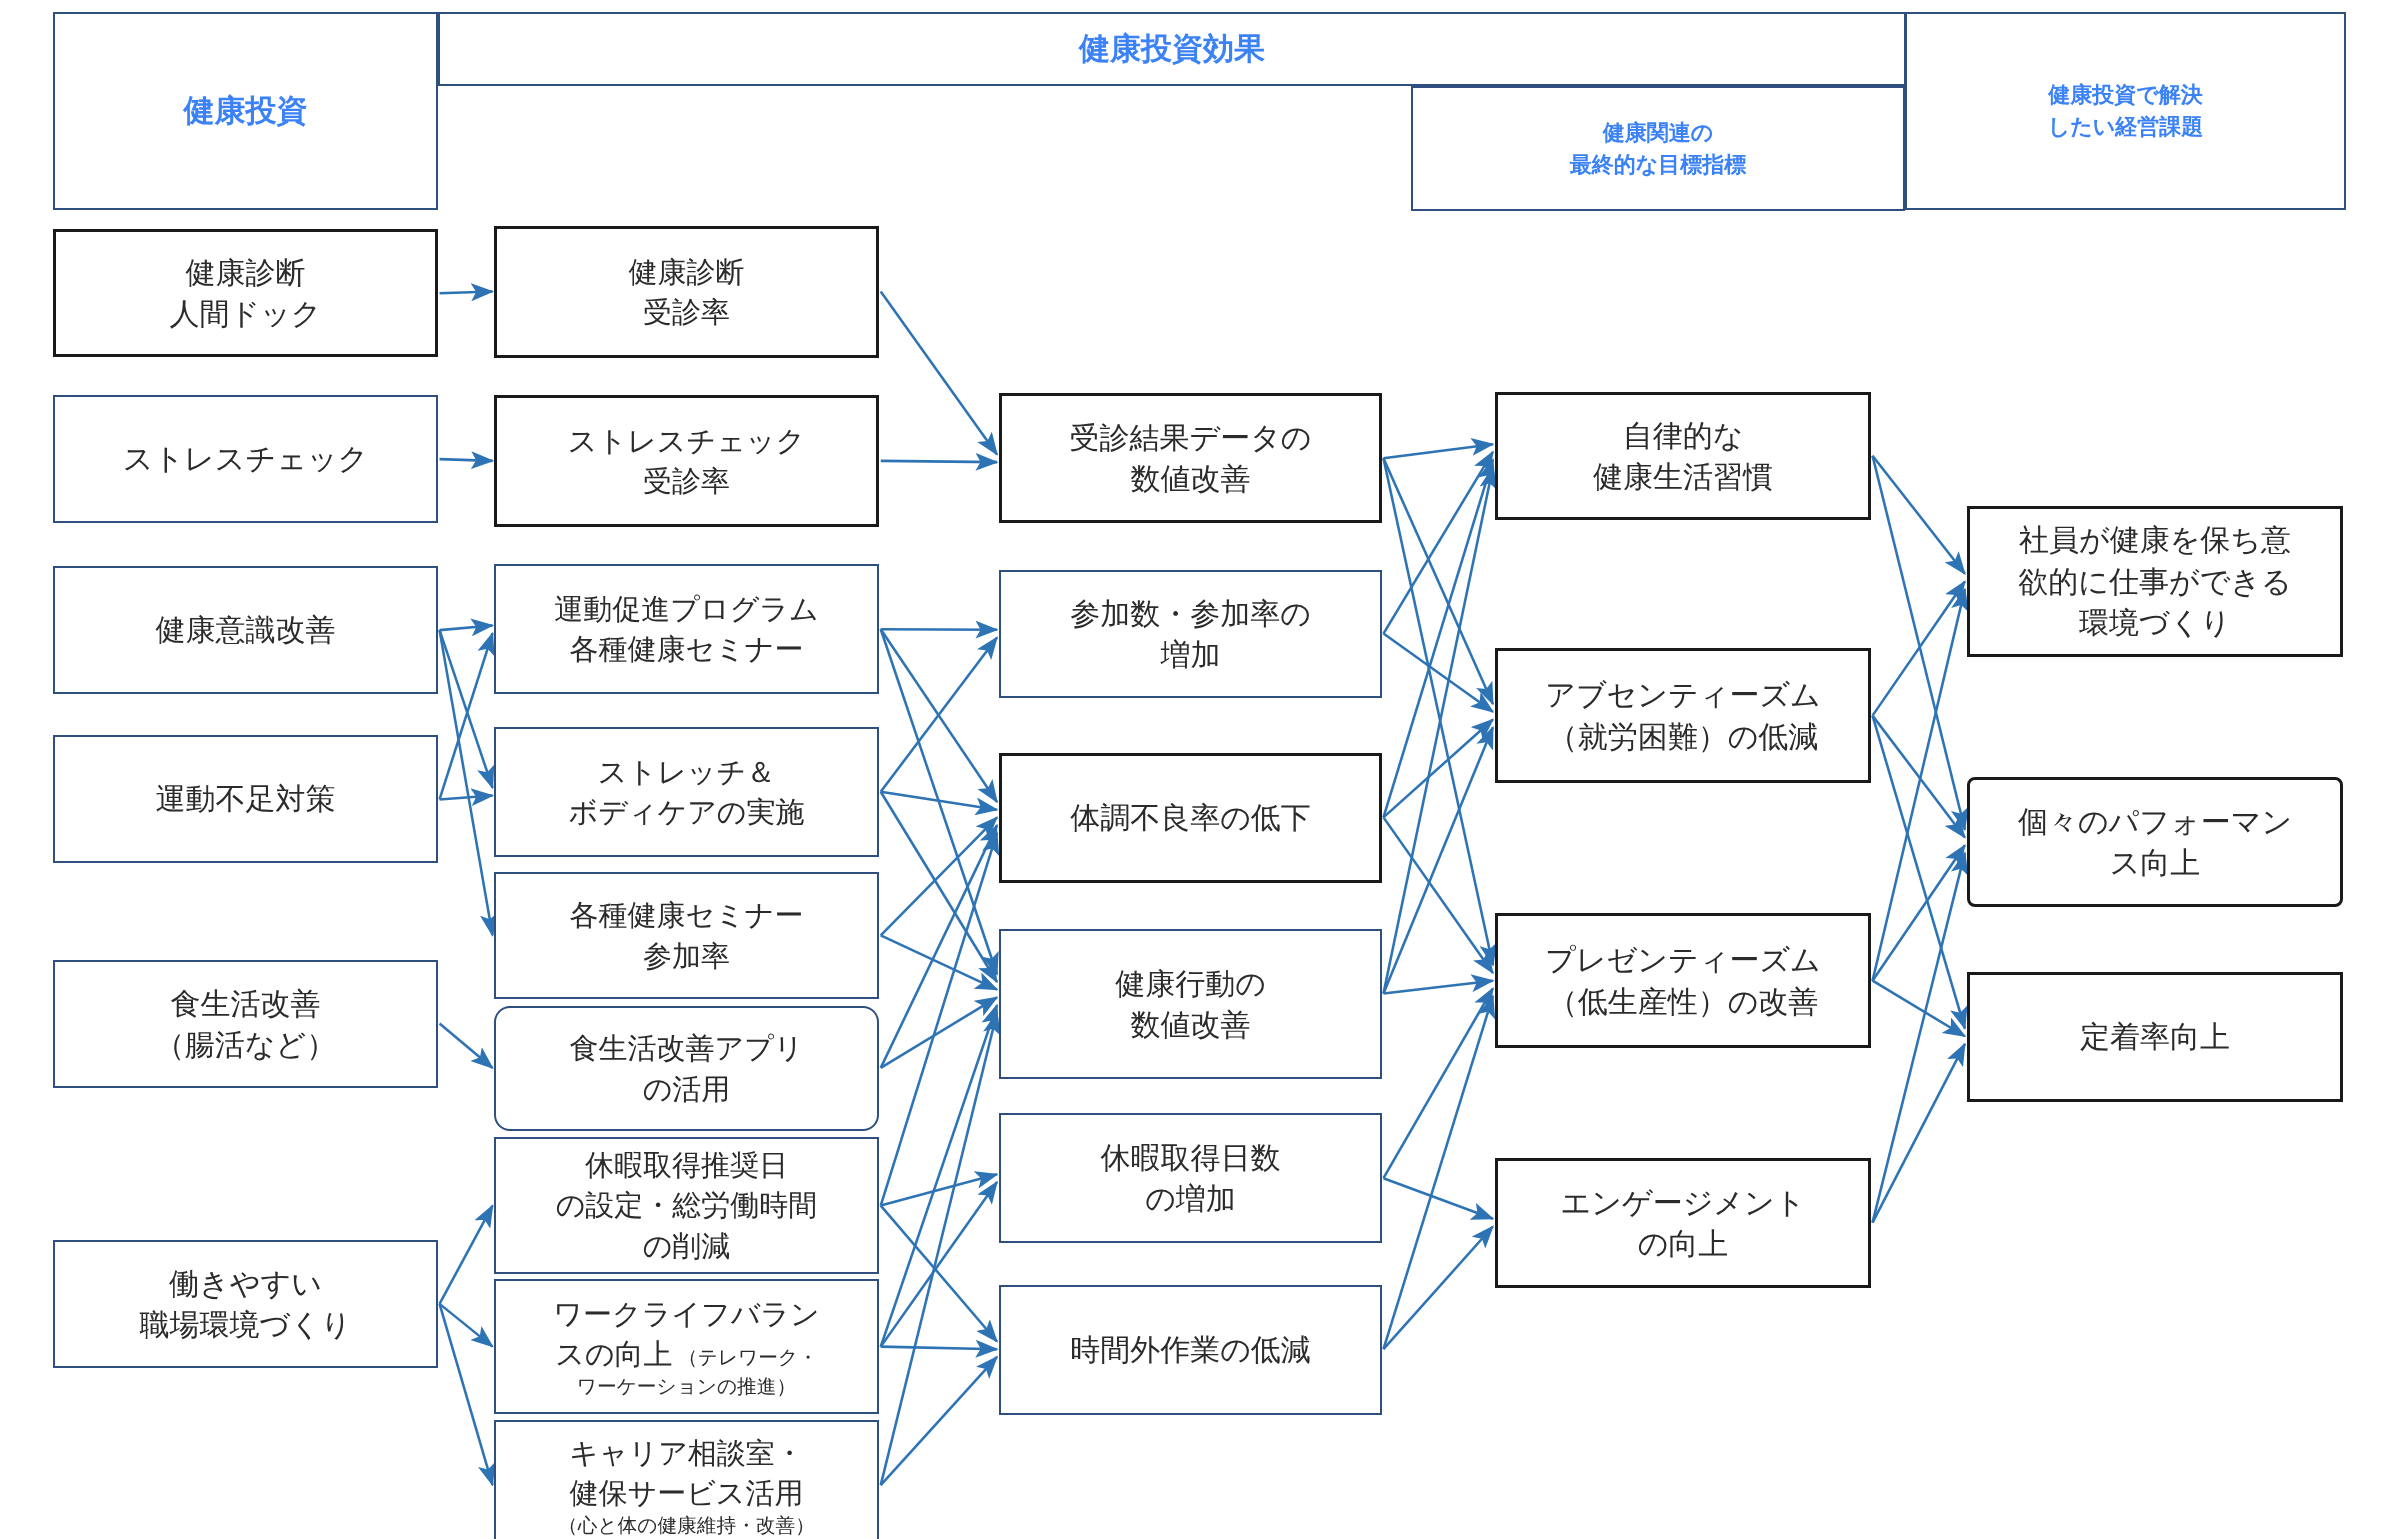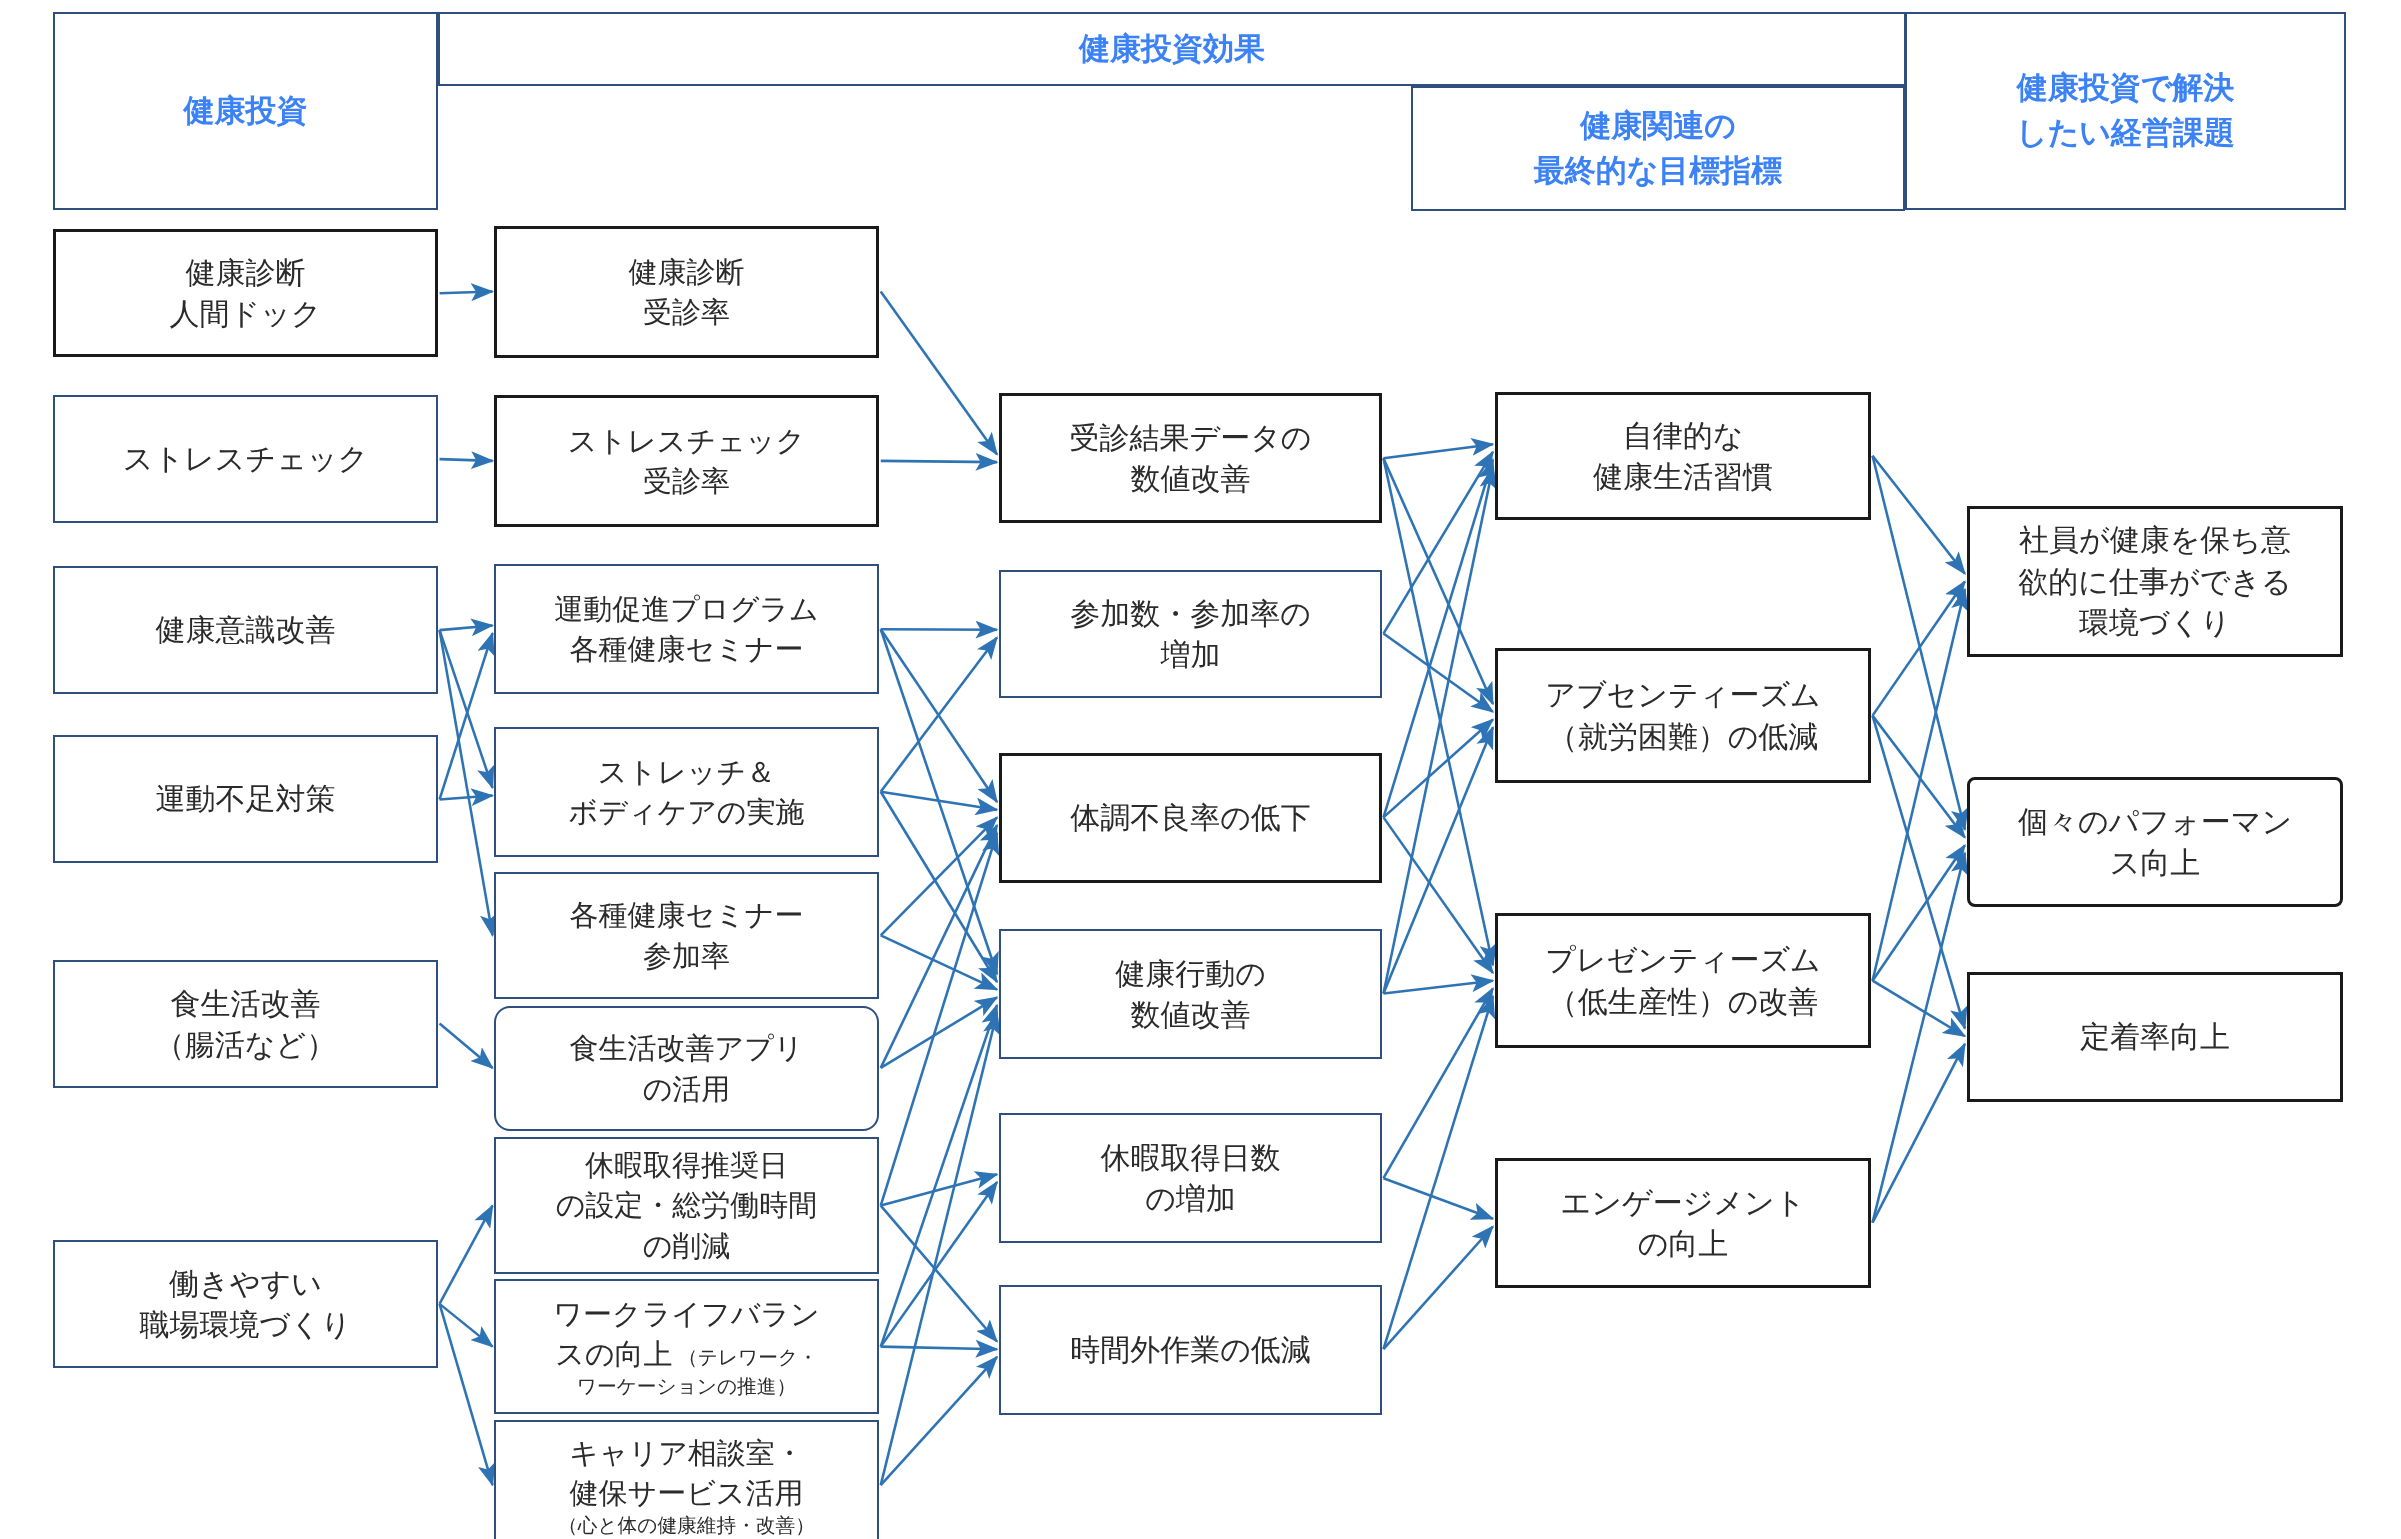--- a/index.html
+++ b/index.html
@@ -20,21 +20,21 @@
   .node.navy{border:2.6px solid #2f4f7f;}
   .node.black{border:3.4px solid #1a1a1a;}
   .node .sub{font-size:19.7px;line-height:1.3;}
   .node .ln{display:block;}
   .c1{font-size:30px;}
   .c2{font-size:29px;}
   .c3{font-size:30px;}
   .c4{font-size:30px;}
   .c5{font-size:30px;}
   .hdr-big{font-size:31px;}
-  .hdr-sm{font-size:31px;}
+  .hdr-sm{font-size:22px;}
 </style>
 </head>
 <body>
 
 <div id="stage">
 
   <svg id="wires" viewBox="0 0 2808 1800">
     <defs>
       <marker id="ah" markerWidth="9" markerHeight="7" refX="8.4" refY="3.5" orient="auto" markerUnits="strokeWidth">
         <path d="M0,0 L9,3.5 L0,7 L2,3.5 Z" fill="#2e74b5"></path>
@@ -185,21 +185,21 @@
         <span class="ln">受診結果データの</span>
         <span class="ln">数値改善</span>
       </div>
       <div class="node navy c3" style="left: 999px; top: 570px; width: 383px; height: 128px;">
         <span class="ln">参加数・参加率の</span>
         <span class="ln">増加</span>
       </div>
       <div class="node black c3" style="left: 999px; top: 753px; width: 383px; height: 130px;">
         <span class="ln">体調不良率の低下</span>
       </div>
-      <div class="node navy c3" style="left: 999px; top: 929px; width: 383px; height: 130px;">
+      <div class="node navy c3" style="left: 999px; top: 929px; width: 383px; height: 150px;">
         <span class="ln">健康行動の</span>
         <span class="ln">数値改善</span>
       </div>
       <div class="node navy c3" style="left: 999px; top: 1113px; width: 383px; height: 130px;">
         <span class="ln">休暇取得日数</span>
         <span class="ln">の増加</span>
       </div>
       <div class="node navy c3" style="left: 999px; top: 1285px; width: 383px; height: 130px;">
         <span class="ln">時間外作業の低減</span>
       </div>

